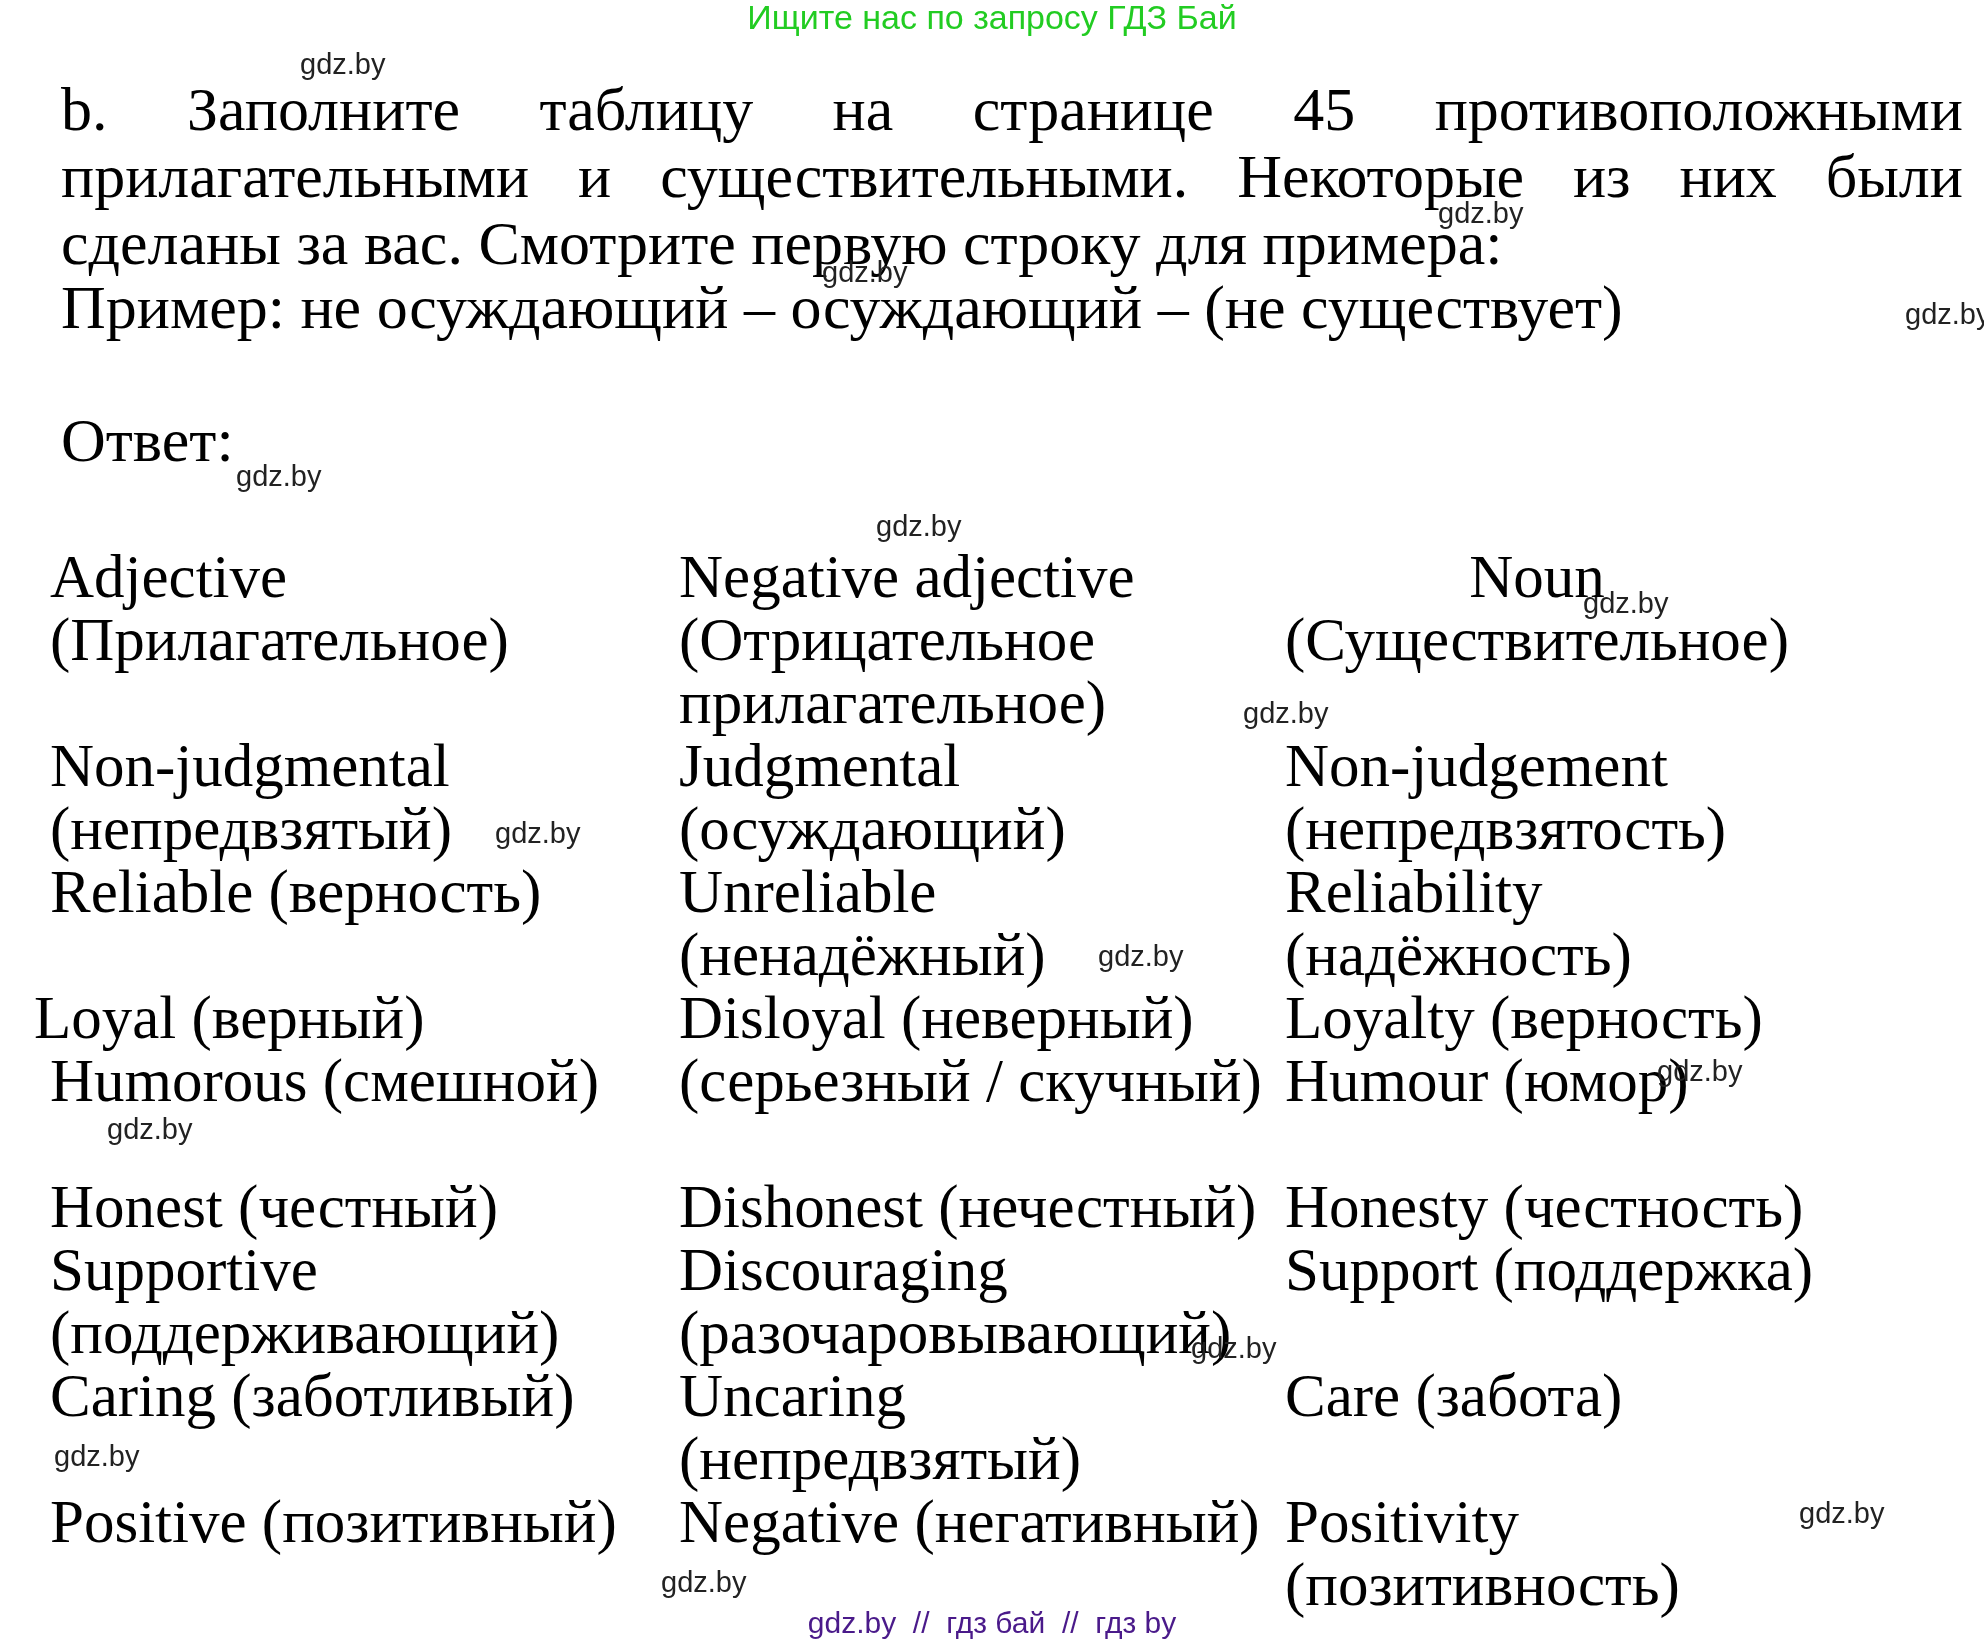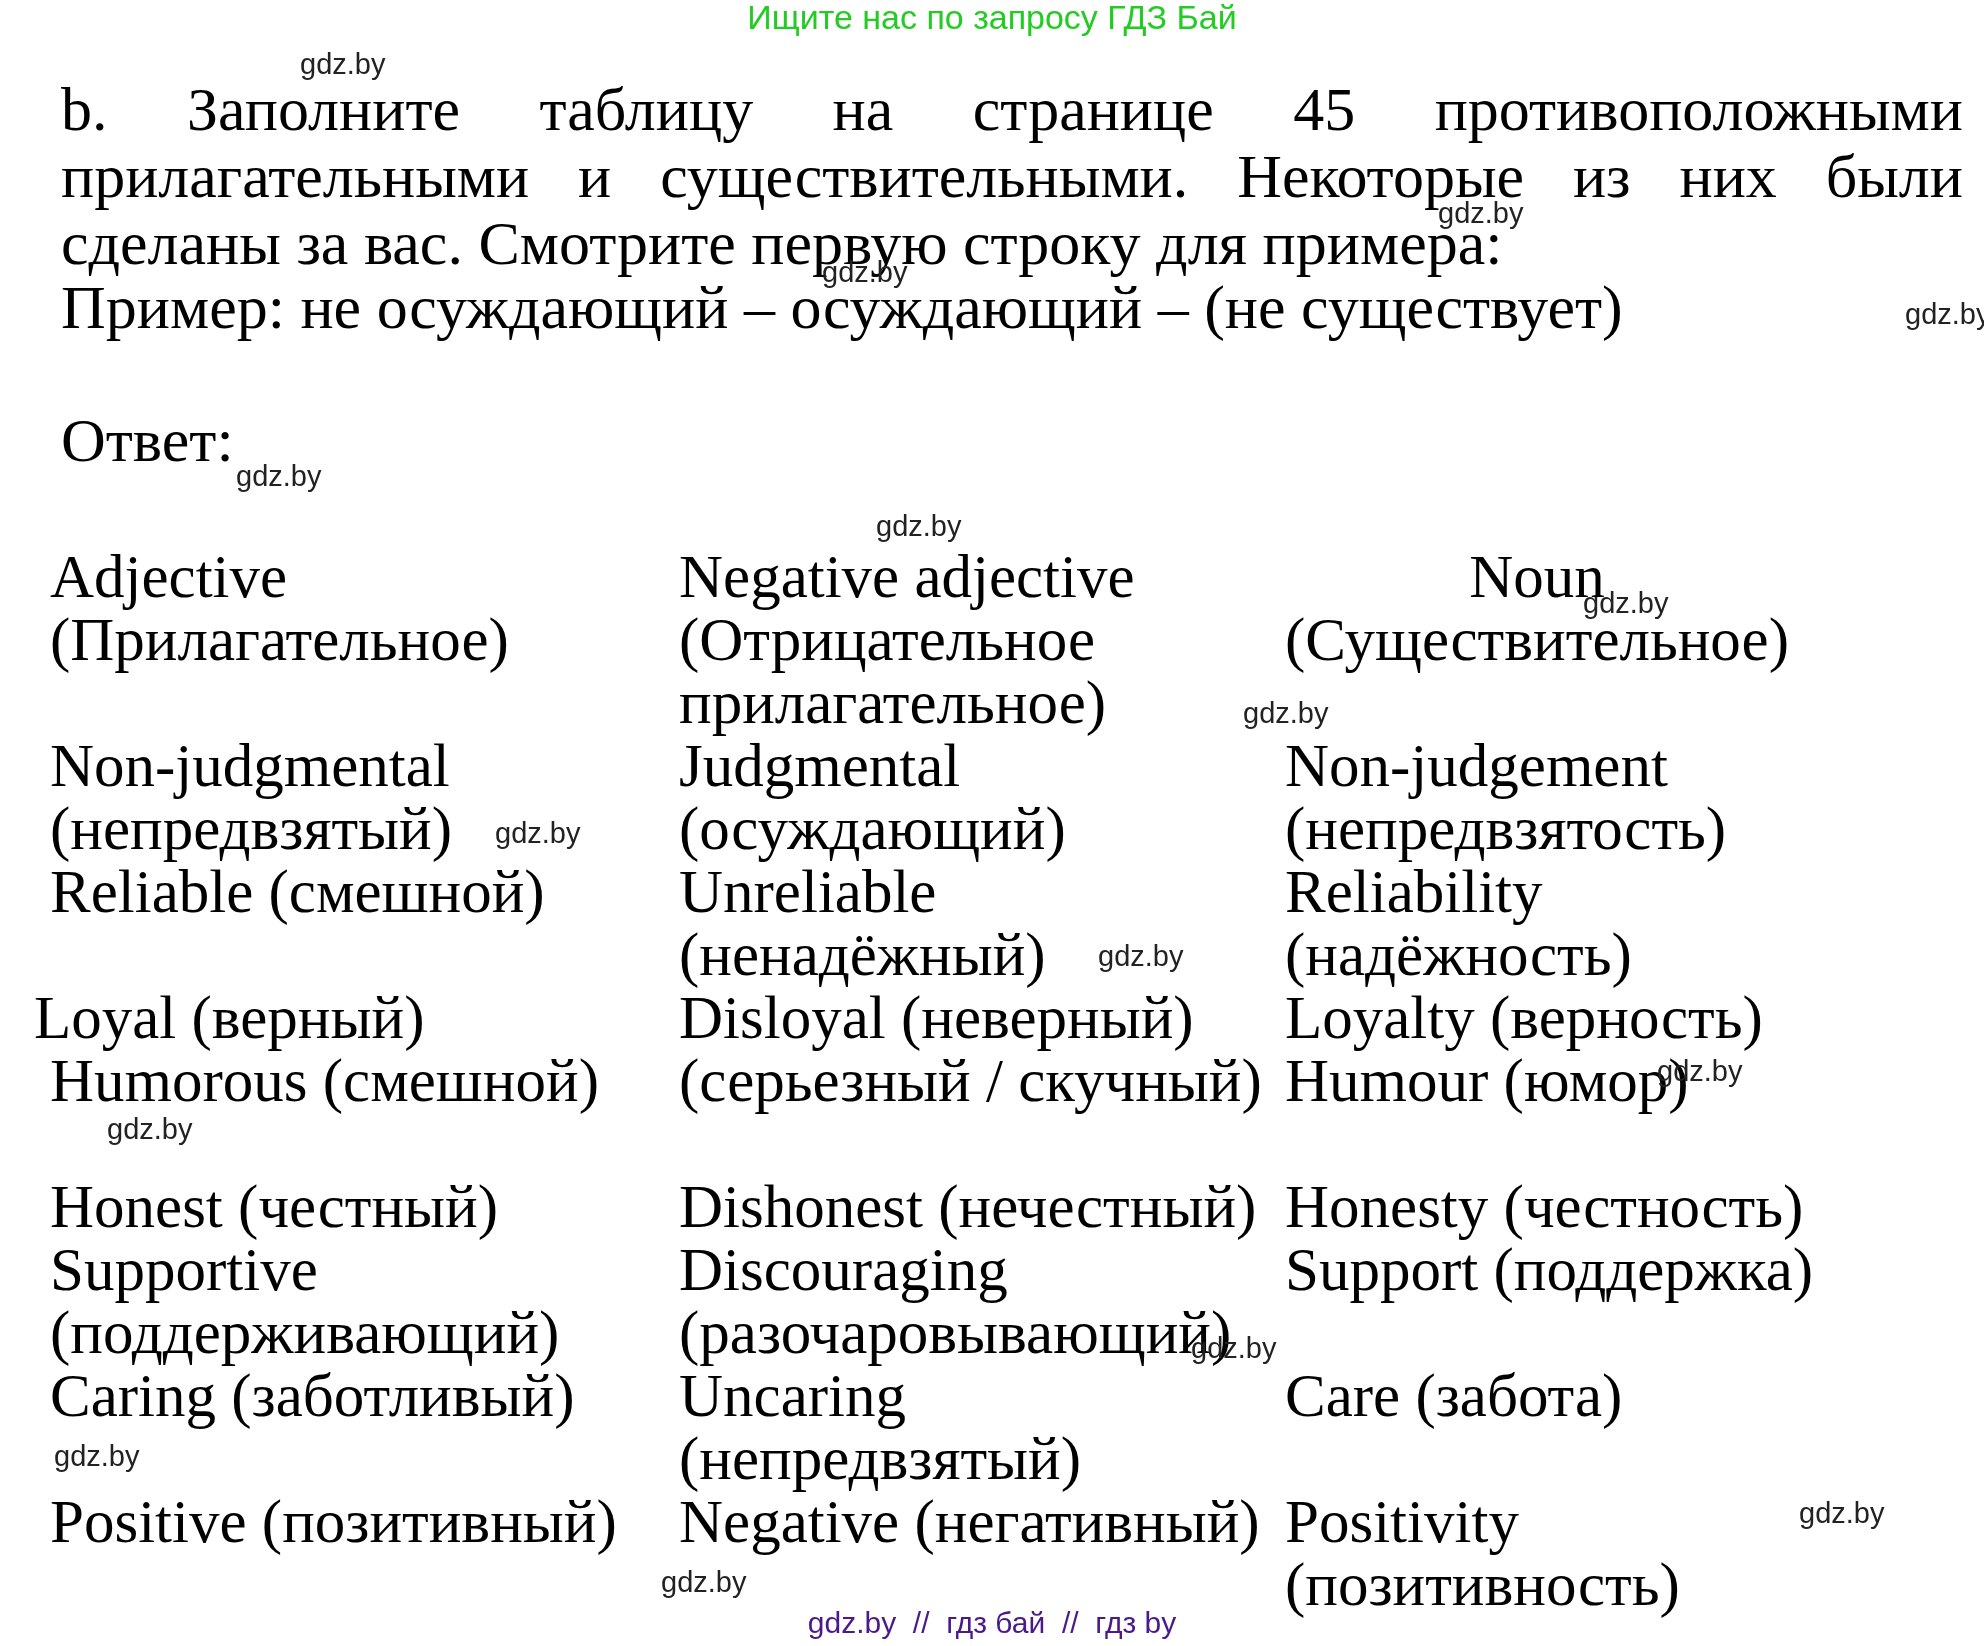--- a/index.html
+++ b/index.html
@@ -63,21 +63,21 @@
   <div class="cell" style="left:679px;top:734px;">
       <div>Judgmental</div>
       <div>(осуждающий)</div>
     </div>
   <div class="cell" style="left:1285px;top:734px;">
       <div>Non-judgement</div>
       <div>(непредвзятость)</div>
     </div>
 
   <div class="cell" style="left:50px;top:860px;">
-      <div>Reliable (смешной)</div>
+      <div>Reliable (верность)</div>
     </div>
   <div class="cell" style="left:679px;top:860px;">
       <div>Unreliable</div>
       <div>(ненадёжный)</div>
     </div>
   <div class="cell" style="left:1285px;top:860px;">
       <div>Reliability</div>
       <div>(надёжность)</div>
     </div>
 

